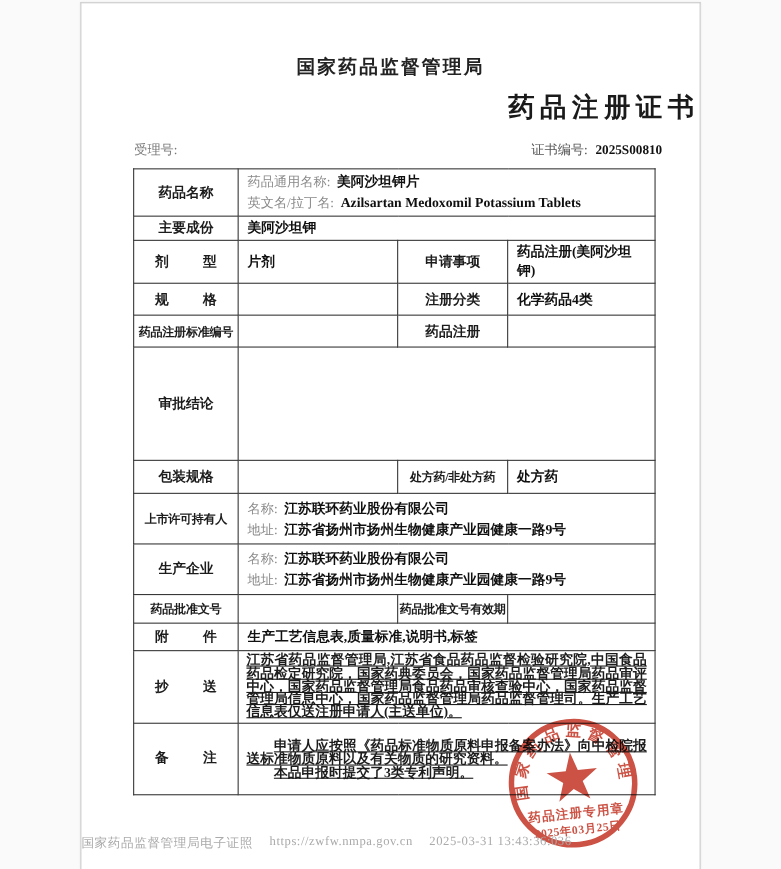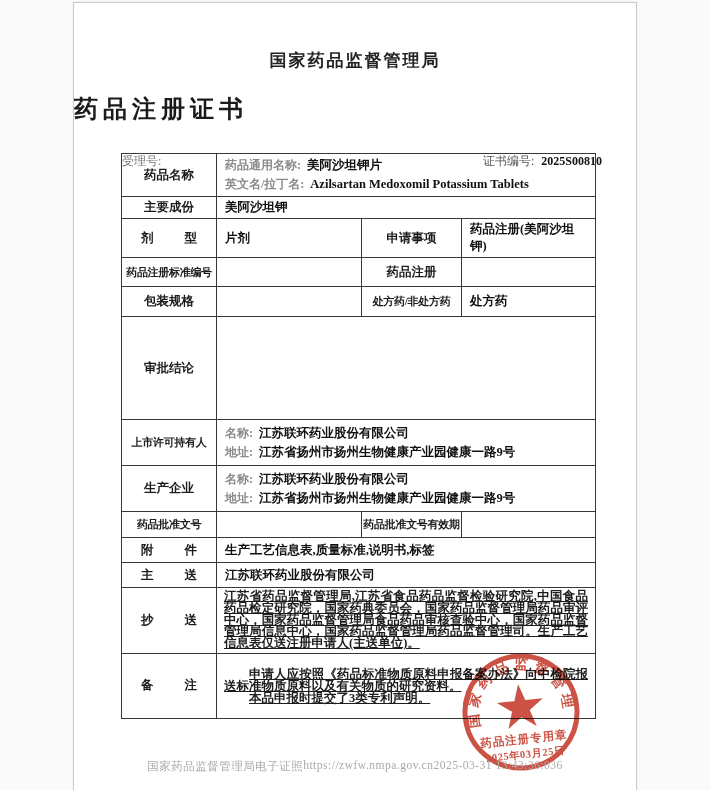--- a/index.html
+++ b/index.html
@@ -15,28 +15,27 @@
     background:#fff;
     border:1px solid #c9c9c9; border-bottom:none;
     box-shadow:0 0 2px rgba(0,0,0,.06);
     padding-left:37px;
   }
   .agency {
     position:absolute; top:46px; left:0; width:100%;
     text-align:center; font-size:17px; font-weight:bold; letter-spacing:2px; color:#222;
   }
   .doc-title {
-    position:absolute; top:90px; left:0; width:100%;
-    text-align:left; font-size:24px; font-weight:bold; letter-spacing:5px; color:#1a1a1a;
+    position:absolute; top:78px; left:0; width:100%;
+    text-align:right; font-size:24px; font-weight:bold; letter-spacing:5px; color:#1a1a1a;
   }
   .meta {
     position:absolute; top:125px; left:48px; width:480px;
     display:flex; justify-content:space-between; align-items:baseline;
     font-size:12px;
-    margin-top:25px;
   }
   .meta .lbl { color:#777; }
   .meta .cert-label { color:#555; }
   .meta .cert-value { font-weight:bold; color:#111; margin-left:4px;text-align:center; }
   table.cert {
     position:absolute; top:150px; left:47px; width:474px;
     border-collapse:collapse; table-layout:fixed;
   }
   table.cert td {
     border:1px solid #383838;
@@ -48,37 +47,37 @@
     text-align:center; font-weight:bold; color:#1c1c1c; padding:1px 2px;
   }
   td.lbl .spread {
     display:inline-block; width:56px;
     text-align:justify; text-align-last:justify;
   }
   td.lbl.tight { font-size:11px; letter-spacing:-0.3px; padding:1px 0; }
   td.val {
     padding:2px 8px; font-weight:bold; color:#101010; text-align:left;
   }
-  .key { color:#8a8a8a; font-weight:bold; font-size:12px; margin-right:6px; }
+  .key { color:#8a8a8a; font-weight:normal; font-size:12px; margin-right:6px; }
   .kv-line { line-height:19px; }
   td.smalltxt {
     font-weight:bold; font-size:10.6px; line-height:11.8px;
     text-align:justify; padding:3px 7px; color:#1d1d1d;text-decoration:underline;
   }
   td.remark { vertical-align:top; padding-top:5px; }
   td.remark p { text-indent:2em; text-align:justify; }
   .seal {
     position:absolute; left:381px; top:643px; width:132px; height:132px;
     transform:rotate(-6deg);
     mix-blend-mode:multiply; opacity:.88;
     pointer-events:none;
   }
   .footer {
     position:absolute; top:756px; left:0; width:100%;
-    display:flex; justify-content:center; 
+    display:flex; gap:15px;
     font-size:11.5px; color:#aaa; letter-spacing:0.5px; white-space:nowrap;
   }
 </style>
 </head>
 <body>
 
 <div class="page">
 
   <div class="agency">国家药品监督管理局</div>
   <div class="doc-title">药品注册证书</div>
@@ -116,38 +115,44 @@
       <td class="val" colspan="3">美阿沙坦钾</td>
     </tr>
 
     <tr style="height:29px">
       <td class="lbl"><span class="spread">剂型</span></td>
       <td class="val">片剂</td>
       <td class="lbl">申请事项</td>
       <td class="val">药品注册(美阿沙坦钾)</td>
     </tr>
 
+    <tr style="height:29px">
+      <td class="lbl"><span class="spread">规格</span></td>
+      <td class="val"></td>
+      <td class="lbl">注册分类</td>
+      <td class="val">化学药品4类</td>
+    </tr>
 
     <tr style="height:29px">
       <td class="lbl tight">药品注册标准编号</td>
       <td class="val"></td>
       <td class="lbl">药品注册</td>
       <td class="val"></td>
-    </tr>
-
-    <tr style="height:30px">
-      <td class="lbl">包装规格</td>
-      <td class="val"></td>
-      <td class="lbl tight">处方药/非处方药</td>
-      <td class="val">处方药</td>
     </tr>
 
     <tr style="height:103px">
       <td class="lbl">审批结论</td>
       <td class="val" colspan="3"></td>
+    </tr>
+
+    <tr style="height:30px">
+      <td class="lbl">包装规格</td>
+      <td class="val"></td>
+      <td class="lbl tight">处方药/非处方药</td>
+      <td class="val">处方药</td>
     </tr>
 
     <tr style="height:46px">
       <td class="lbl tight">上市许可持有人</td>
       <td class="val" colspan="3">
         <div class="kv-line"><span class="key">名称:</span><span>江苏联环药业股份有限公司</span></div>
         <div class="kv-line"><span class="key">地址:</span><span>江苏省扬州市扬州生物健康产业园健康一路9号</span></div>
       </td>
     </tr>
 
@@ -164,24 +169,20 @@
       <td class="val"></td>
       <td class="lbl tight">药品批准文号有效期</td>
       <td class="val"></td>
     </tr>
 
     <tr style="height:25px">
       <td class="lbl"><span class="spread">附件</span></td>
       <td class="val" colspan="3">生产工艺信息表,质量标准,说明书,标签</td>
     </tr>
 
-    <tr style="height:25px">
-      <td class="lbl"><span class="spread">主送</span></td>
-      <td class="val" colspan="3">江苏联环药业股份有限公司</td>
-    </tr>
 
     <tr style="height:48px">
       <td class="lbl"><span class="spread">抄送</span></td>
       <td class="smalltxt" colspan="3">江苏省药品监督管理局,江苏省食品药品监督检验研究院,中国食品药品检定研究院，国家药典委员会，国家药品监督管理局药品审评中心，国家药品监督管理局食品药品审核查验中心，国家药品监督管理局信息中心，国家药品监督管理局药品监督管理司。生产工艺信息表仅送注册申请人(主送单位)。</td>
     </tr>
 
     <tr style="height:65px">
       <td class="lbl"><span class="spread">备注</span></td>
       <td class="smalltxt remark" colspan="3">
         <p>申请人应按照《药品标准物质原料申报备案办法》向中检院报送标准物质原料以及有关物质的研究资料。</p>

